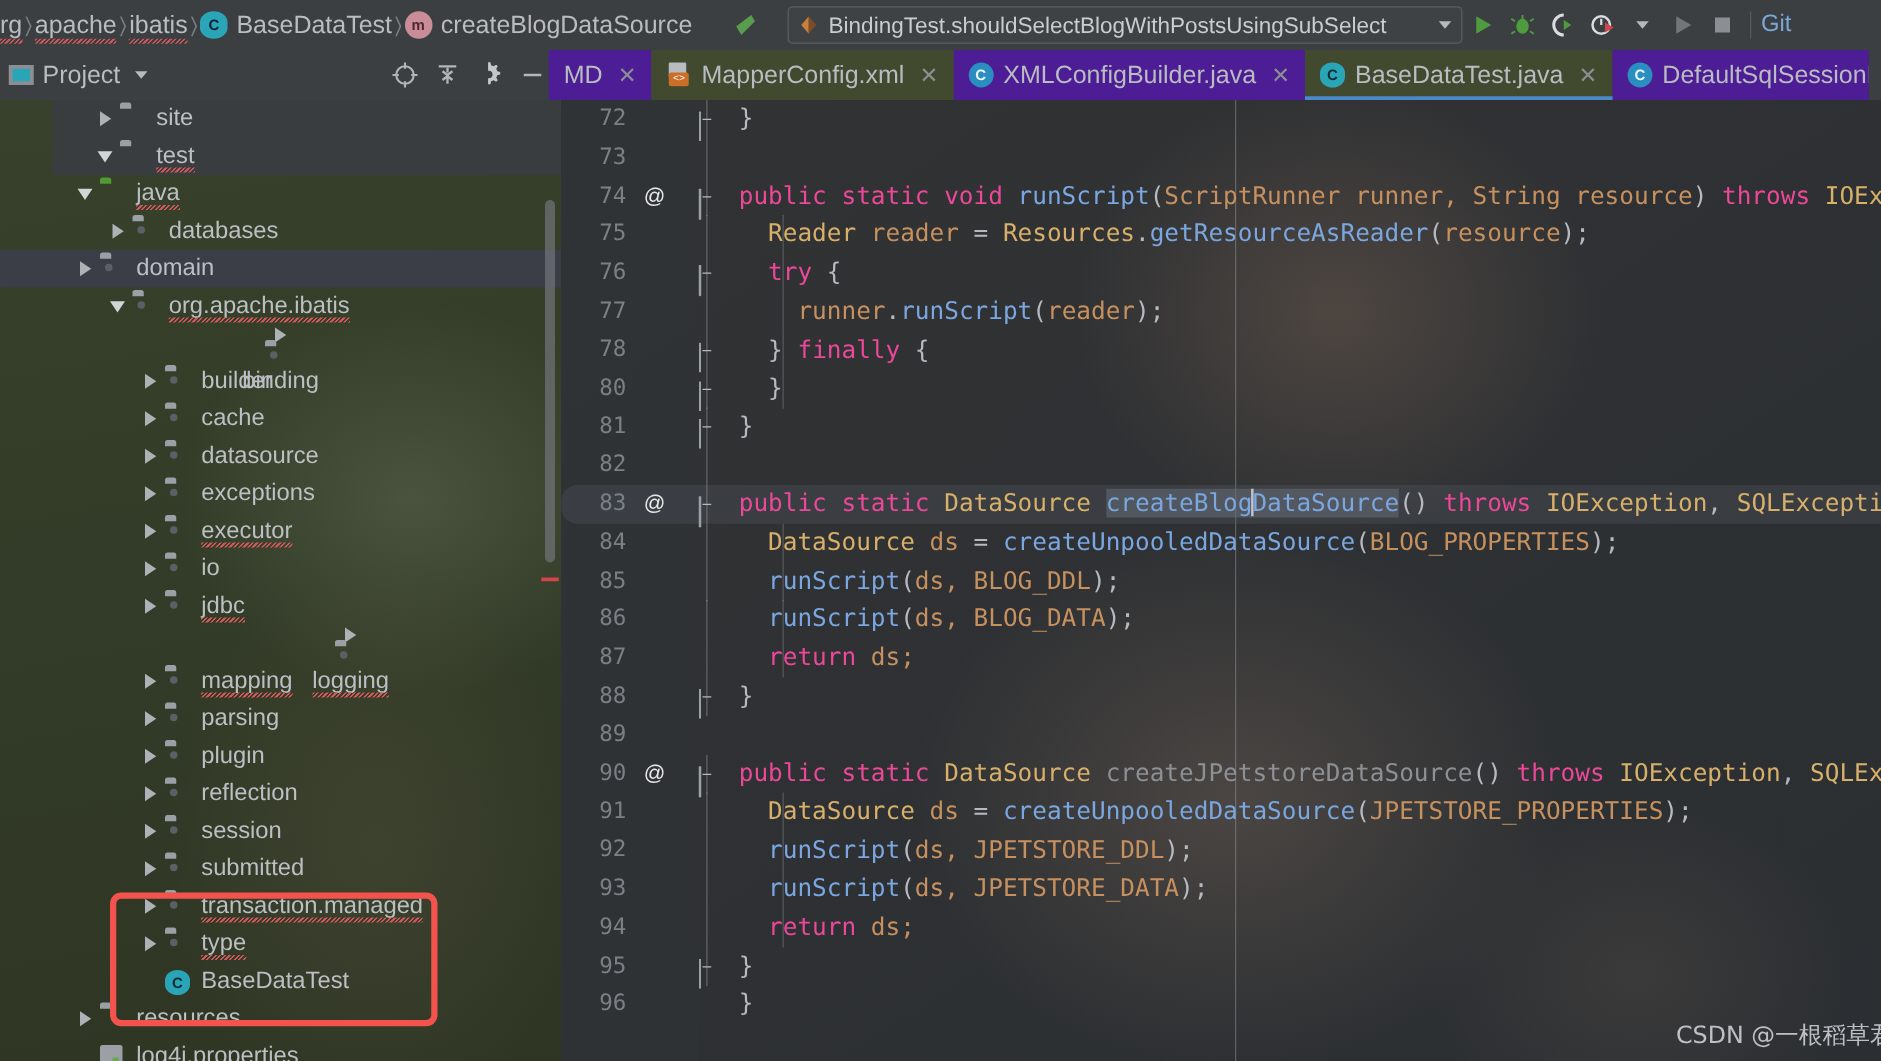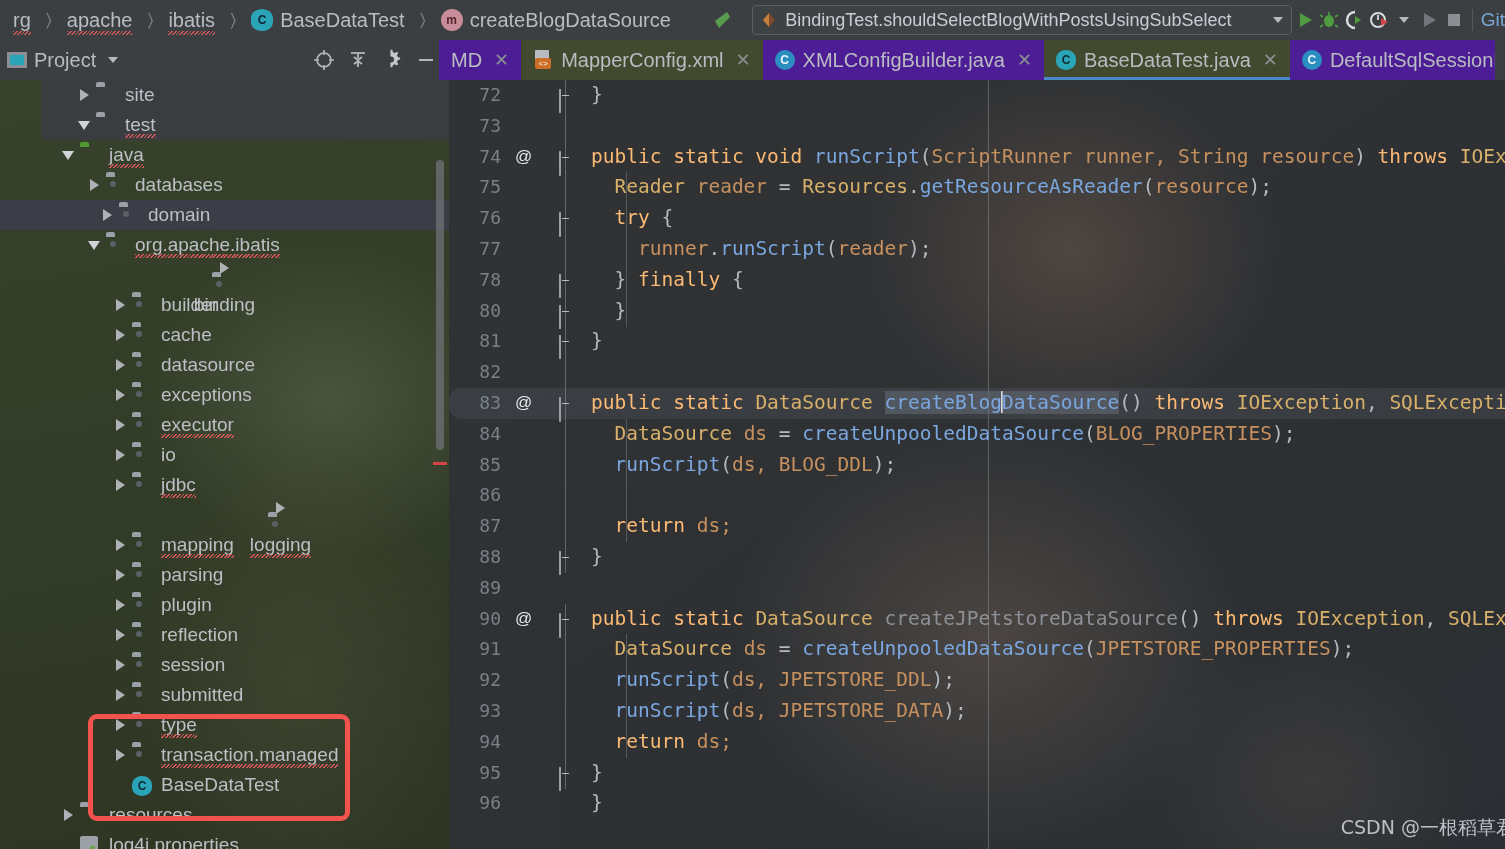--- a/index.html
+++ b/index.html
@@ -12,21 +12,21 @@
   #app{position:relative;width:1505px;height:849px;overflow:hidden;}
 
   
   .topbar{
     position:absolute;left:0;top:0;width:1505px;height:40px;
     background:#3c3f41;display:flex;align-items:center;
   }
   .crumbs{display:flex;align-items:center;height:40px;padding-left:0px;}
   .crumb{
     display:flex;gap:7px;
-    color:#b9bcc0;font-size:20px;white-space:nowrap;padding:0 13px;
+    color:#b9bcc0;font-size:20px;white-space:nowrap;padding:0 0;
   }
   .crumb .ctext{position:relative;}
   .crumb.spell .ctext{
     background-repeat:repeat-x;background-position:bottom left;
     text-decoration:none;
   }
   .squig{
     position:absolute;left:0;right:0;bottom:-3px;height:4px;
     background-image:
       repeating-linear-gradient(135deg,#d2575a 0 1.3px,rgba(0,0,0,0) 1.3px 2.6px);
@@ -133,21 +133,21 @@
   .ln{position:relative;height:30.8px;line-height:30.8px;white-space:pre;}
   .ln.caret-line{background:rgba(86,92,104,.30);border-radius:13px;}
   .num{position:absolute;left:12px;width:40px;text-align:right;color:#7b8086;font-size:18px;}
   .at{position:absolute;left:66px;color:#e6e8ea;font-size:17px;font-family:"Liberation Sans",sans-serif;}
   .fold{position:absolute;left:110px;width:16px;top:7px;}
   .foldline{position:absolute;left:539px;top:0;width:1px;height:100%;background:rgba(150,155,160,.45);}
   .src{position:absolute;left:142px;white-space:pre;}
   .indentguide{position:absolute;left:177px;width:1px;background:rgba(150,155,160,.38);}
 
   
-  .k{color:#fdba74;}
+  .k{color:#ec4899;}
   .t{color:#d8b06a;}
   .m{color:#7aa7e0;}
   .v{color:#c7915f;}
   .p{color:#b6bac0;}
   .dim{color:#8d9196;}
   .sel-tok{background:rgba(110,118,130,.45);}
   .caret{display:inline-block;width:2px;height:22px;background:#d8dade;vertical-align:-4px;margin:0 -1px;}
 
   .fold-icon{width:13px;height:13px;border:1px solid #9aa0a6;border-radius:2px;position:relative;background:rgba(60,64,68,.4);}
   .fold-icon:after{content:"";position:absolute;left:2px;top:5px;width:7px;height:1px;background:#b7bbbf;}
@@ -308,21 +308,21 @@
           <span class="ficon"><span class="fld green"></span></span>
           <span class="lbl">java<span class="squig2"></span></span>
         </div>
         <div class="row" style="padding-left: 86px;">
           <span class="arrow">
             <span class="t-r"></span>
           </span>
           <span class="ficon"><span class="fld pkg"></span></span>
           <span class="lbl">databases</span>
         </div>
-        <div class="row sel" style="padding-left: 99px;">
+        <div class="row sel" style="padding-left: 60px;">
           <span class="arrow">
             <span class="t-r"></span>
           </span>
           <span class="ficon"><span class="fld pkg"></span></span>
           <span class="lbl">domain</span>
         </div>
         <div class="row" style="padding-left: 86px;">
           <span class="arrow">
             <span class="t-d"></span>
           </span>
@@ -432,28 +432,28 @@
             <span class="t-r"></span>
           </span>
           <span class="ficon"><span class="fld pkg"></span></span>
           <span class="lbl">submitted</span>
         </div>
         <div class="row" style="padding-left: 112px;">
           <span class="arrow">
             <span class="t-r"></span>
           </span>
           <span class="ficon"><span class="fld pkg"></span></span>
+          <span class="lbl">transaction.managed<span class="squig2"></span></span>
+        </div>
+        <div class="row" style="padding-left: 112px;">
+          <span class="arrow">
+            <span class="t-r"></span>
+          </span>
+          <span class="ficon"><span class="fld pkg"></span></span>
           <span class="lbl">type<span class="squig2"></span></span>
-        </div>
-        <div class="row" style="padding-left: 112px;">
-          <span class="arrow">
-            <span class="t-r"></span>
-          </span>
-          <span class="ficon"><span class="fld pkg"></span></span>
-          <span class="lbl">transaction.managed<span class="squig2"></span></span>
         </div>
         <div class="row" style="padding-left: 112px;">
           <span class="arrow"></span>
           <span class="ficon">
             <span class="cls-ic">C</span>
           </span>
           <span class="lbl">BaseDataTest</span>
         </div>
         <div class="row" style="padding-left: 60px;">
           <span class="arrow">
@@ -518,21 +518,21 @@
         <div class="ln"><span class="num">75</span><span class="fold"><span class="fold-stem" style="height:31px;top:-7px"></span></span><span class="indentguide" style="top: 0px; height: 31px;"></span><span class="src"><span class="t">  Reader</span><span class="v"> reader </span><span class="p">= </span><span class="t">Resources</span><span class="p">.</span><span class="m">getResourceAsReader</span><span class="p">(</span><span class="v">resource</span><span class="p">);</span></span></div>
         <div class="ln"><span class="num">76</span><span class="fold"><span class="fold-stem" style="height:31px;top:-7px"></span><span class="fold-icon open" style="position:relative"></span></span><span class="indentguide" style="top: 0px; height: 31px;"></span><span class="src"><span class="k">  try</span><span class="p"> {</span></span></div>
         <div class="ln"><span class="num">77</span><span class="fold"><span class="fold-stem" style="height:31px;top:-7px"></span></span><span class="indentguide" style="top: 0px; height: 31px;"></span><span class="src"><span class="v">    runner</span><span class="p">.</span><span class="m">runScript</span><span class="p">(</span><span class="v">reader</span><span class="p">);</span></span></div>
         <div class="ln"><span class="num">78</span><span class="fold"><span class="fold-stem" style="height:31px;top:-7px"></span><span class="fold-icon close" style="position:relative"></span></span><span class="indentguide" style="top: 0px; height: 31px;"></span><span class="src"><span class="p">  } </span><span class="k">finally</span><span class="p"> {</span></span></div>
         <div class="ln"><span class="num">80</span><span class="fold"><span class="fold-stem" style="height:31px;top:-7px"></span><span class="fold-icon close" style="position:relative"></span></span><span class="indentguide" style="top: 0px; height: 31px;"></span><span class="src"><span class="p">  }</span></span></div>
         <div class="ln"><span class="num">81</span><span class="fold"><span class="fold-stem" style="height:31px;top:-7px"></span><span class="fold-icon close" style="position:relative"></span></span><span class="src"><span class="p">}</span></span></div>
         <div class="ln"><span class="num">82</span><span class="fold"><span class="fold-stem" style="height:31px;top:-7px"></span></span><span class="src"></span></div>
         <div class="ln caret-line"><span class="num">83</span><span class="at">@</span><span class="fold"><span class="fold-stem" style="height:31px;top:-7px"></span><span class="fold-icon open" style="position:relative"></span></span><span class="src"><span class="k">public static </span><span class="t">DataSource</span><span class="p"> </span><span class="m sel-tok">createBlog</span><span class="caret"></span><span class="m sel-tok">DataSource</span><span class="p">()</span><span class="k"> throws </span><span class="t">IOException</span><span class="p">, </span><span class="t">SQLExcepti</span></span></div>
         <div class="ln"><span class="num">84</span><span class="fold"><span class="fold-stem" style="height:31px;top:-7px"></span></span><span class="indentguide" style="top: 0px; height: 31px;"></span><span class="src"><span class="t">  DataSource</span><span class="v"> ds </span><span class="p">= </span><span class="m">createUnpooledDataSource</span><span class="p">(</span><span class="v">BLOG_PROPERTIES</span><span class="p">);</span></span></div>
         <div class="ln"><span class="num">85</span><span class="fold"><span class="fold-stem" style="height:31px;top:-7px"></span></span><span class="indentguide" style="top: 0px; height: 31px;"></span><span class="src"><span class="m">  runScript</span><span class="p">(</span><span class="v">ds, </span><span class="v">BLOG_DDL</span><span class="p">);</span></span></div>
-        <div class="ln"><span class="num">86</span><span class="fold"><span class="fold-stem" style="height:31px;top:-7px"></span></span><span class="indentguide" style="top: 0px; height: 31px;"></span></div>
+        <div class="ln"><span class="num">86</span><span class="fold"><span class="fold-stem" style="height:31px;top:-7px"></span></span><span class="indentguide" style="top: 0px; height: 31px;"></span><span class="src"><span class="m">  runScript</span><span class="p">(</span><span class="v">ds, </span><span class="v">BLOG_DATA</span><span class="p">);</span></span></div>
         <div class="ln"><span class="num">87</span><span class="fold"><span class="fold-stem" style="height:31px;top:-7px"></span></span><span class="indentguide" style="top: 0px; height: 31px;"></span><span class="src"><span class="k">  return</span><span class="v"> ds;</span></span></div>
         <div class="ln"><span class="num">88</span><span class="fold"><span class="fold-stem" style="height:31px;top:-7px"></span><span class="fold-icon close" style="position:relative"></span></span><span class="src"><span class="p">}</span></span></div>
         <div class="ln"><span class="num">89</span><span class="src"></span></div>
         <div class="ln"><span class="num">90</span><span class="at">@</span><span class="fold"><span class="fold-stem" style="height:31px;top:-7px"></span><span class="fold-icon open" style="position:relative"></span></span><span class="src"><span class="k">public static </span><span class="t">DataSource</span><span class="p"> </span><span class="dim">createJPetstoreDataSource</span><span class="p">()</span><span class="k"> throws </span><span class="t">IOException</span><span class="p">, </span><span class="t">SQLEx</span></span></div>
         <div class="ln"><span class="num">91</span><span class="fold"><span class="fold-stem" style="height:31px;top:-7px"></span></span><span class="indentguide" style="top: 0px; height: 31px;"></span><span class="src"><span class="t">  DataSource</span><span class="v"> ds </span><span class="p">= </span><span class="m">createUnpooledDataSource</span><span class="p">(</span><span class="v">JPETSTORE_PROPERTIES</span><span class="p">);</span></span></div>
         <div class="ln"><span class="num">92</span><span class="fold"><span class="fold-stem" style="height:31px;top:-7px"></span></span><span class="indentguide" style="top: 0px; height: 31px;"></span><span class="src"><span class="m">  runScript</span><span class="p">(</span><span class="v">ds, </span><span class="v">JPETSTORE_DDL</span><span class="p">);</span></span></div>
         <div class="ln"><span class="num">93</span><span class="fold"><span class="fold-stem" style="height:31px;top:-7px"></span></span><span class="indentguide" style="top: 0px; height: 31px;"></span><span class="src"><span class="m">  runScript</span><span class="p">(</span><span class="v">ds, </span><span class="v">JPETSTORE_DATA</span><span class="p">);</span></span></div>
         <div class="ln"><span class="num">94</span><span class="fold"><span class="fold-stem" style="height:31px;top:-7px"></span></span><span class="indentguide" style="top: 0px; height: 31px;"></span><span class="src"><span class="k">  return</span><span class="v"> ds;</span></span></div>
         <div class="ln"><span class="num">95</span><span class="fold"><span class="fold-stem" style="height:31px;top:-7px"></span><span class="fold-icon close" style="position:relative"></span></span><span class="src"><span class="p">}</span></span></div>
         <div class="ln"><span class="num">96</span><span class="src"><span class="p">}</span></span></div>

